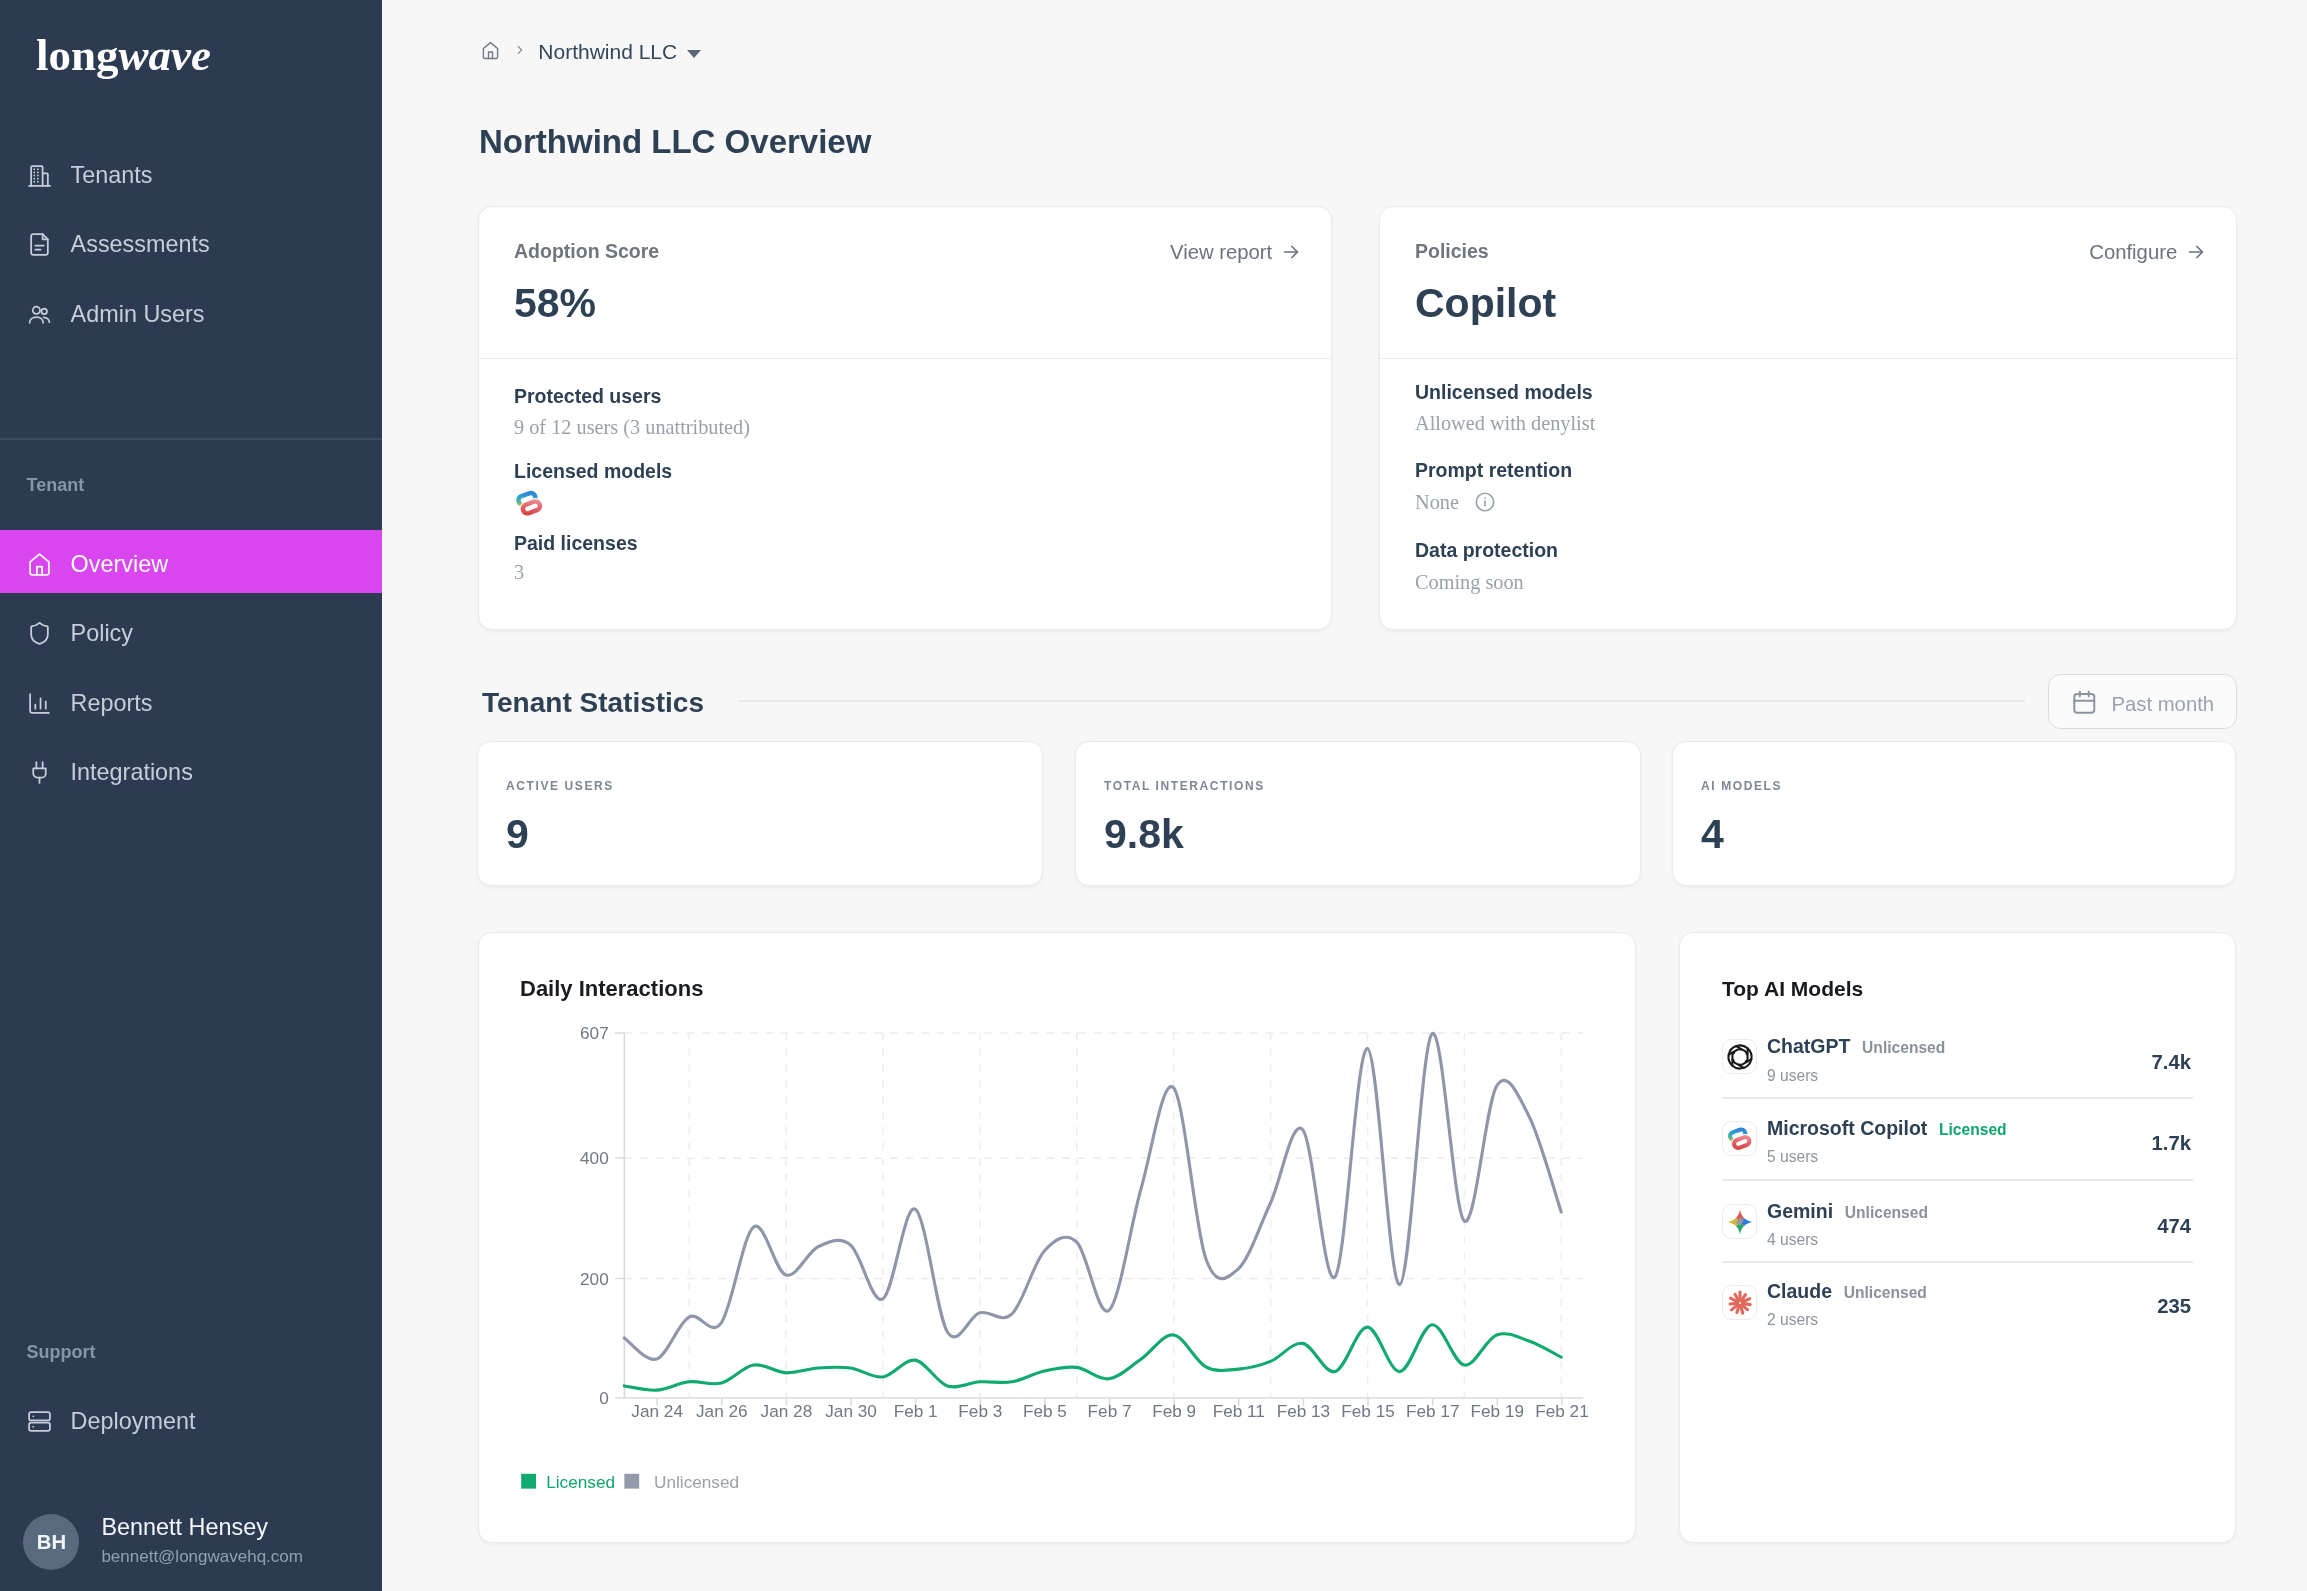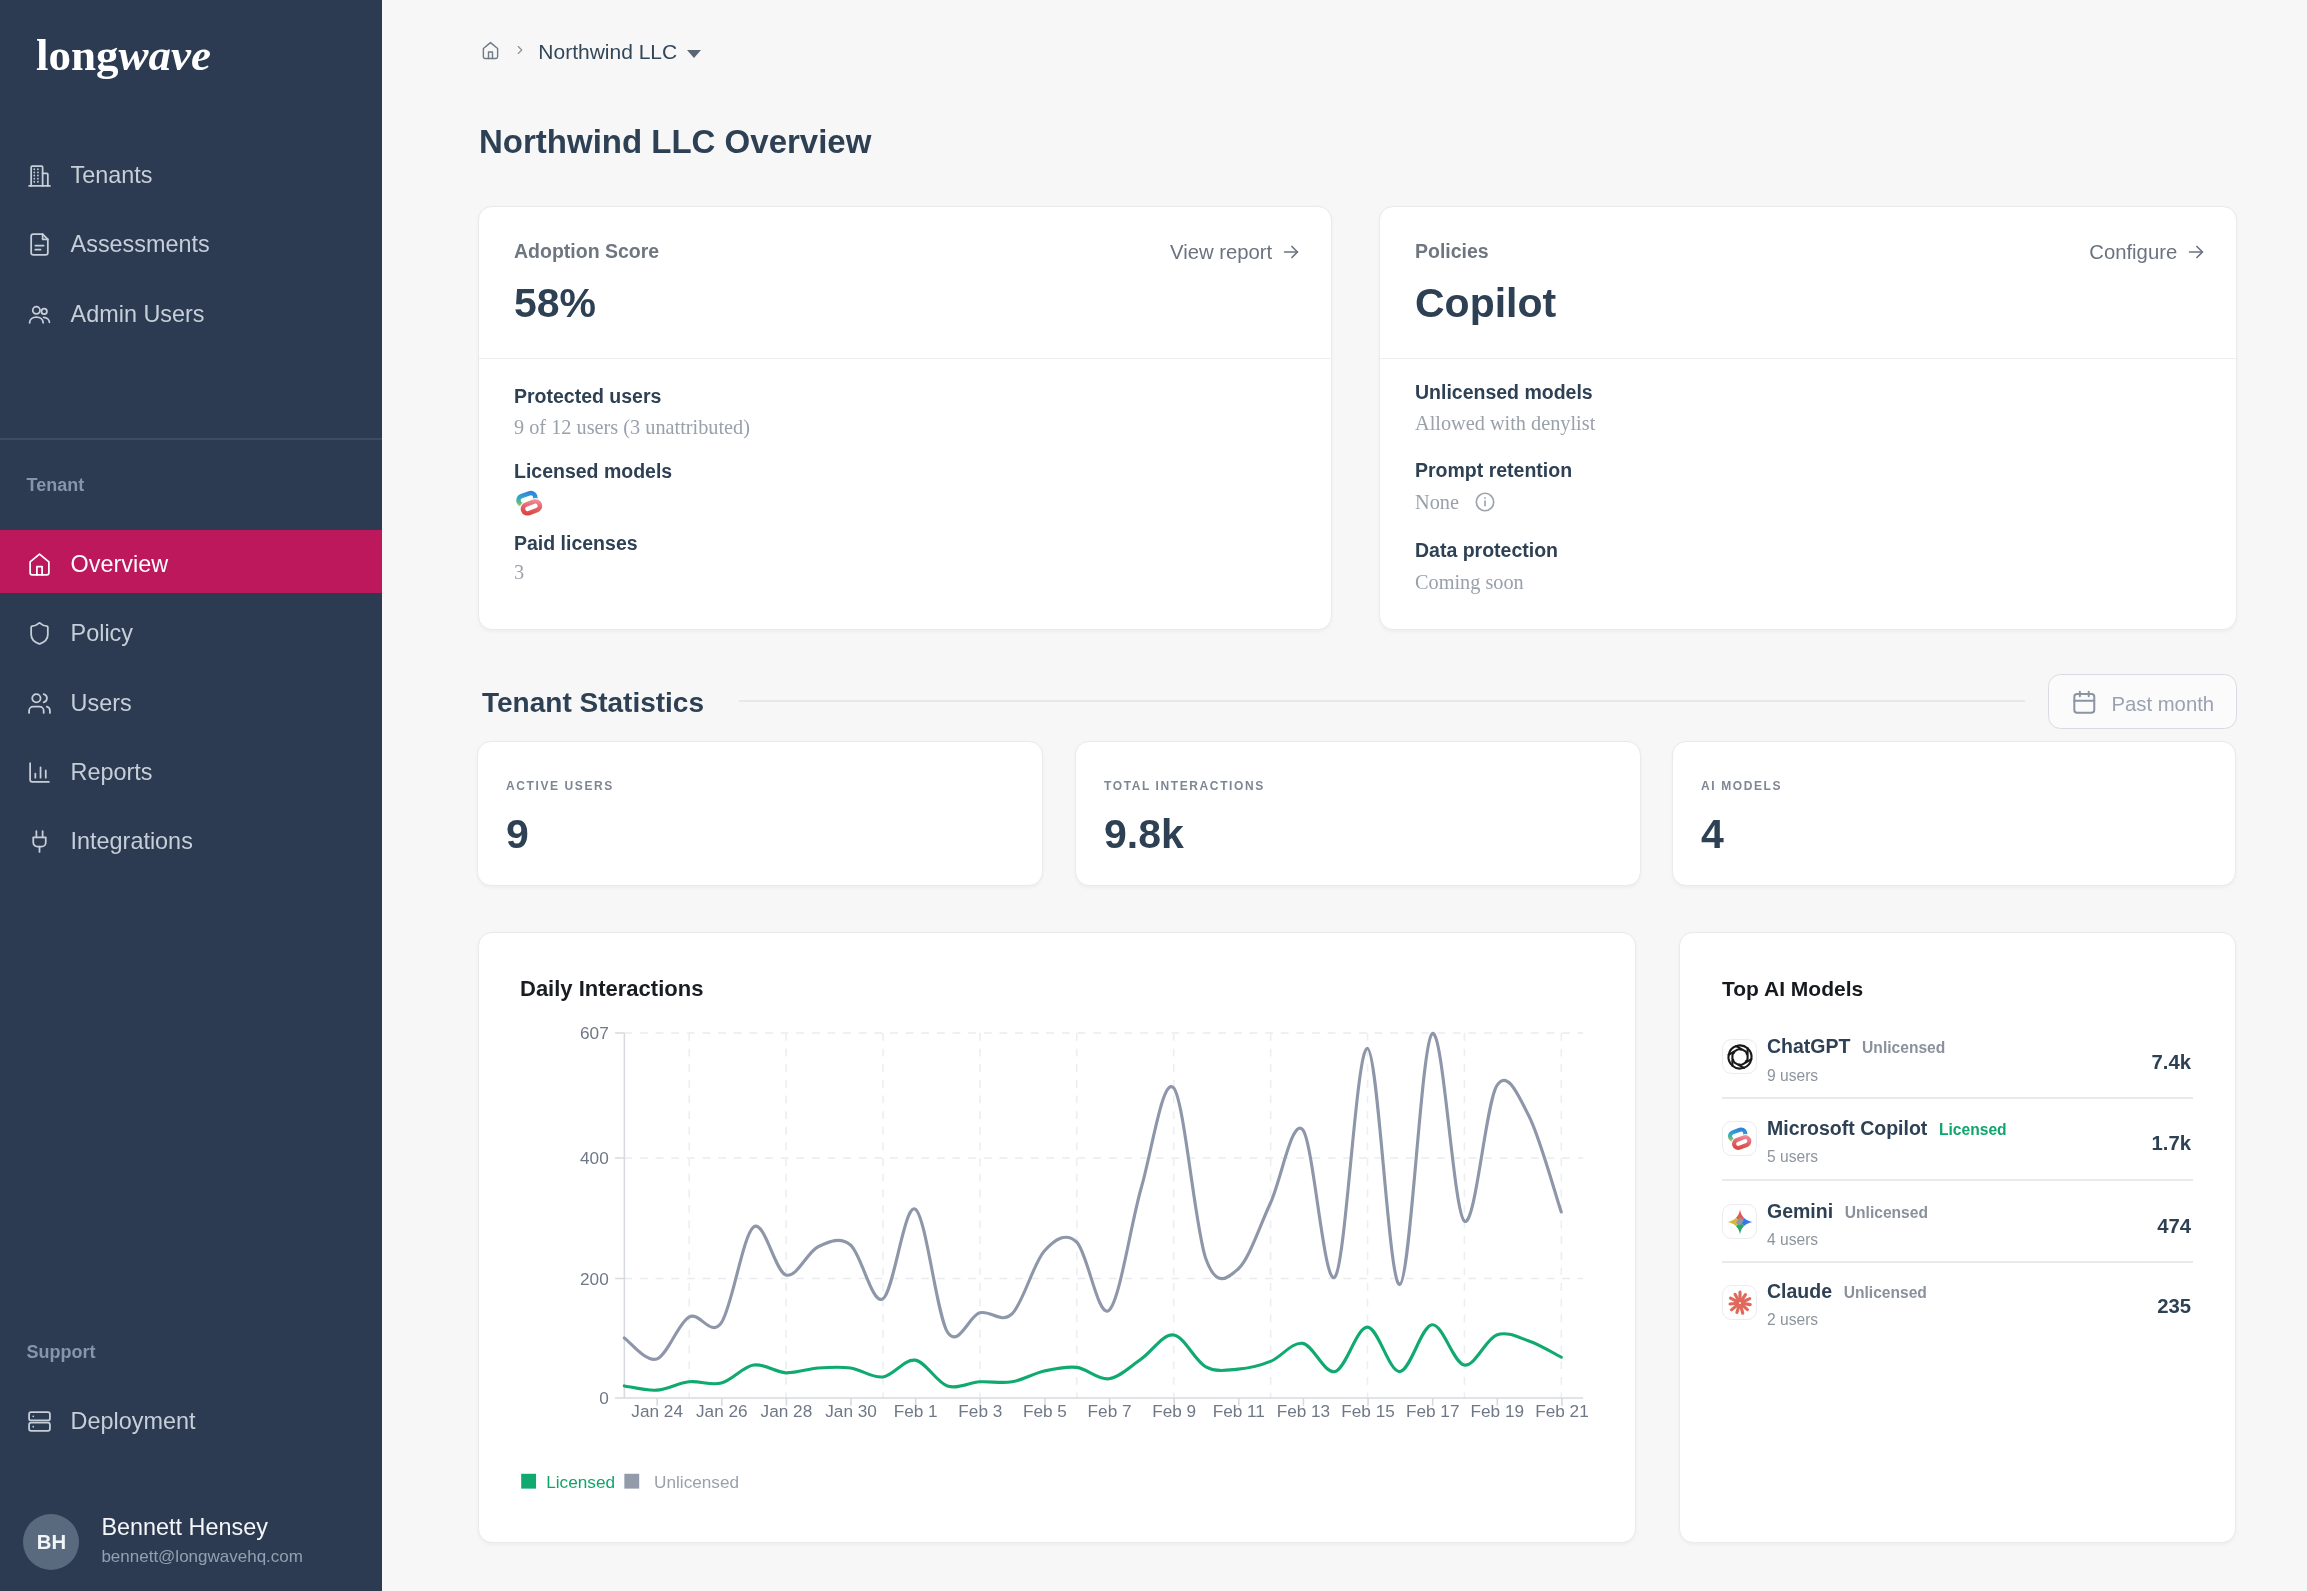--- a/index.html
+++ b/index.html
@@ -7,21 +7,21 @@
 body { font-family:"Liberation Sans",sans-serif; background:#f7f7f8; position:relative; }
 .abs { position:absolute; }
 
 
 #sidebar { position:absolute; left:0; top:0; width:382px; height:1591px; background:#2c3b51; }
 #logo { position:absolute; left:36px; top:33px; font-family:"Liberation Serif",serif; font-weight:700; font-size:45px; line-height:1; color:#fff; letter-spacing:0px; }
 #logo i { font-style:italic; }
 .nav { position:absolute; left:0; width:382px; }
 .nav-item { height:63px; margin-bottom:6.3px; display:flex; align-items:center; padding-left:26.6px; padding-top:6.3px; color:#c6cfd9; font-size:23.4px; }
 .nav-item svg { width:25px; height:25px; margin-right:19px; flex:none; }
-.nav-item.active { background:#be185d; color:#fafcfe; }
+.nav-item.active { background:#d946ef; color:#fafcfe; }
 .sep { position:absolute; left:0; width:382px; height:1.6px; background:#3c4c61; }
 .navlabel { position:absolute; left:26.6px; font-size:18px; font-weight:700; color:#8695a7; line-height:1; }
 #userblock { position:absolute; left:23.4px; top:1514px; width:344px; height:63px; }
 #avatar { position:absolute; left:0; top:0; width:56px; height:56px; border-radius:50%; background:#5a6a7e; color:#f2f5f8; font-size:20.3px; font-weight:700; display:flex; align-items:center; justify-content:center; }
 #uname { position:absolute; left:78px; top:2.3px; font-size:23.4px; color:#f4f6f9; line-height:1; }
 #uemail { position:absolute; left:78px; top:34px; font-size:17px; color:#93a0b0; line-height:1; }
 
 
 #crumb { position:absolute; left:481px; top:31px; height:38px; display:flex; align-items:center; color:#6b7280; }
 #crumb .bc-text { font-size:21px; color:#334759; margin-left:11px; margin-top:4.7px; }
@@ -88,25 +88,20 @@
   <div class="sep" style="top:438px;"></div>
   <div class="navlabel" style="top:476px;">Tenant</div>
   <nav class="nav" style="top:530px;">
     <div class="nav-item active"><svg viewBox="0 0 24 24" fill="none" stroke="currentColor" stroke-width="1.7" stroke-linecap="round" stroke-linejoin="round">
           <path d="M3 9.5 12 2l9 7.5V20a2 2 0 0 1-2 2H5a2 2 0 0 1-2-2z"></path>
           <path d="M9.5 22v-8h5v8"></path>
         </svg>Overview</div>
     <div class="nav-item"><svg viewBox="0 0 24 24" fill="none" stroke="currentColor" stroke-width="1.7" stroke-linecap="round" stroke-linejoin="round">
           <path d="M20 13c0 5-3.5 7.5-7.7 8.9a1 1 0 0 1-.6 0C7.5 20.5 4 18 4 13V6a1 1 0 0 1 1-1c2 0 4.5-1.2 6.2-2.7a1 1 0 0 1 1.6 0C14.5 3.8 17 5 19 5a1 1 0 0 1 1 1z"></path>
         </svg>Policy</div>
-    <div class="nav-item"><svg viewBox="0 0 24 24" fill="none" stroke="currentColor" stroke-width="1.7" stroke-linecap="round" stroke-linejoin="round">
-          <circle cx="9" cy="7" r="4"></circle>
-          <path d="M2 21v-2a4 4 0 0 1 4-4h6a4 4 0 0 1 4 4v2"></path>
-          <path d="M16 3.1a4 4 0 0 1 0 7.8M22 21v-2a4 4 0 0 0-3-3.9"></path>
-        </svg>Users</div>
     <div class="nav-item"><svg viewBox="0 0 24 24" fill="none" stroke="currentColor" stroke-width="1.7" stroke-linecap="round" stroke-linejoin="round">
           <path d="M3 3v16a2 2 0 0 0 2 2h16"></path>
           <path d="M8 17v-4M13 17V7M18 17v-7"></path>
         </svg>Reports</div>
     <div class="nav-item"><svg viewBox="0 0 24 24" fill="none" stroke="currentColor" stroke-width="1.7" stroke-linecap="round" stroke-linejoin="round">
           <path d="M12 22v-5"></path>
           <path d="M9 8V2M15 8V2"></path>
           <path d="M18 8v5a4 4 0 0 1-4 4h-4a4 4 0 0 1-4-4V8z"></path>
         </svg>Integrations</div>
   </nav>

